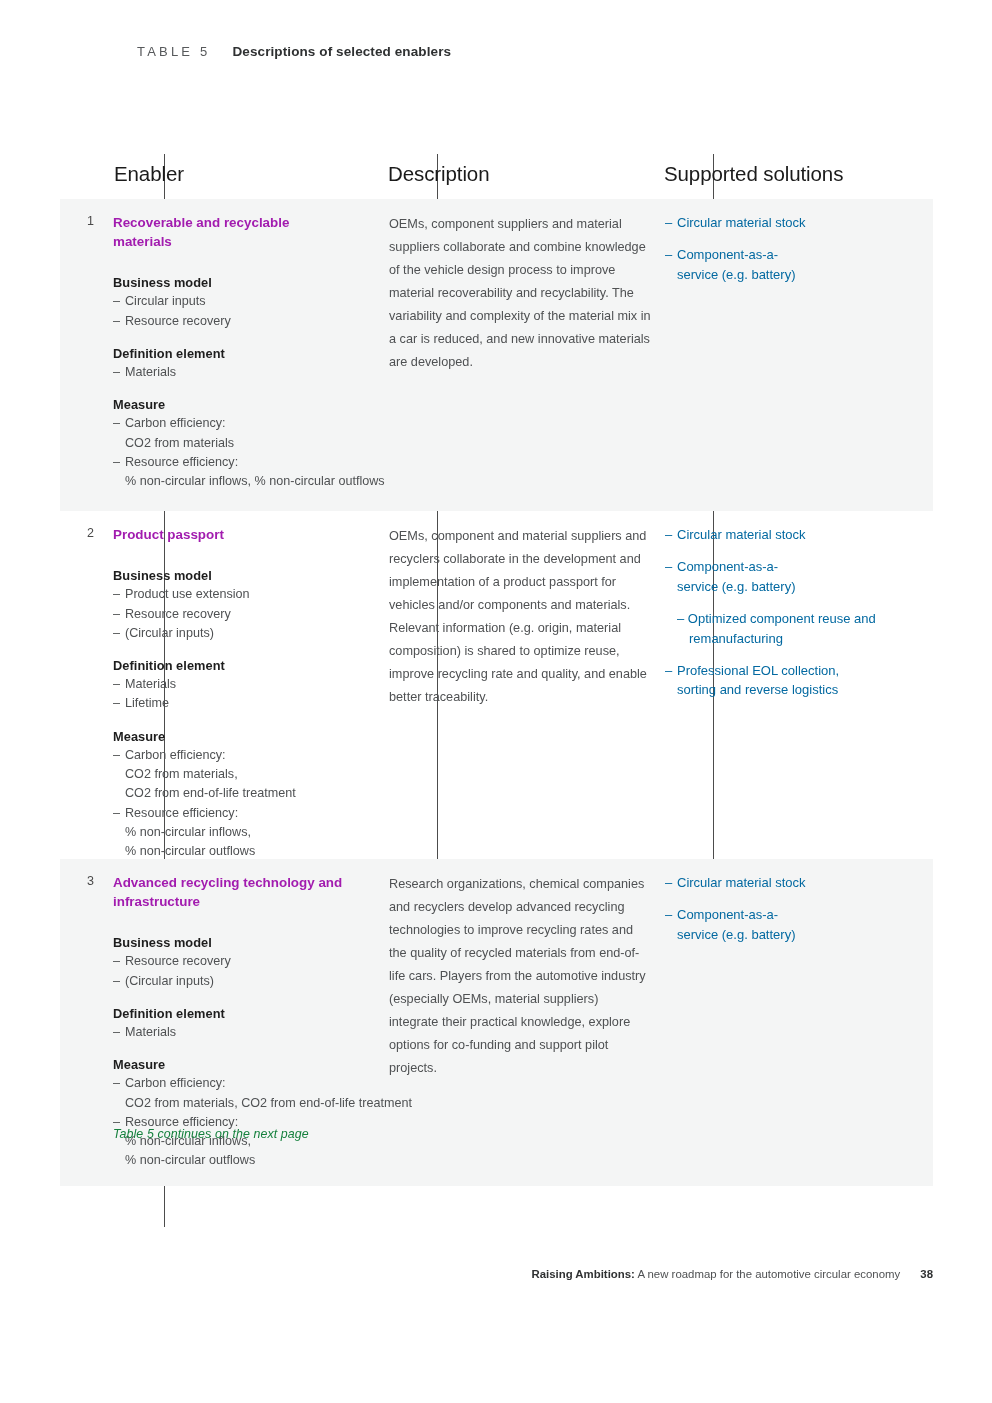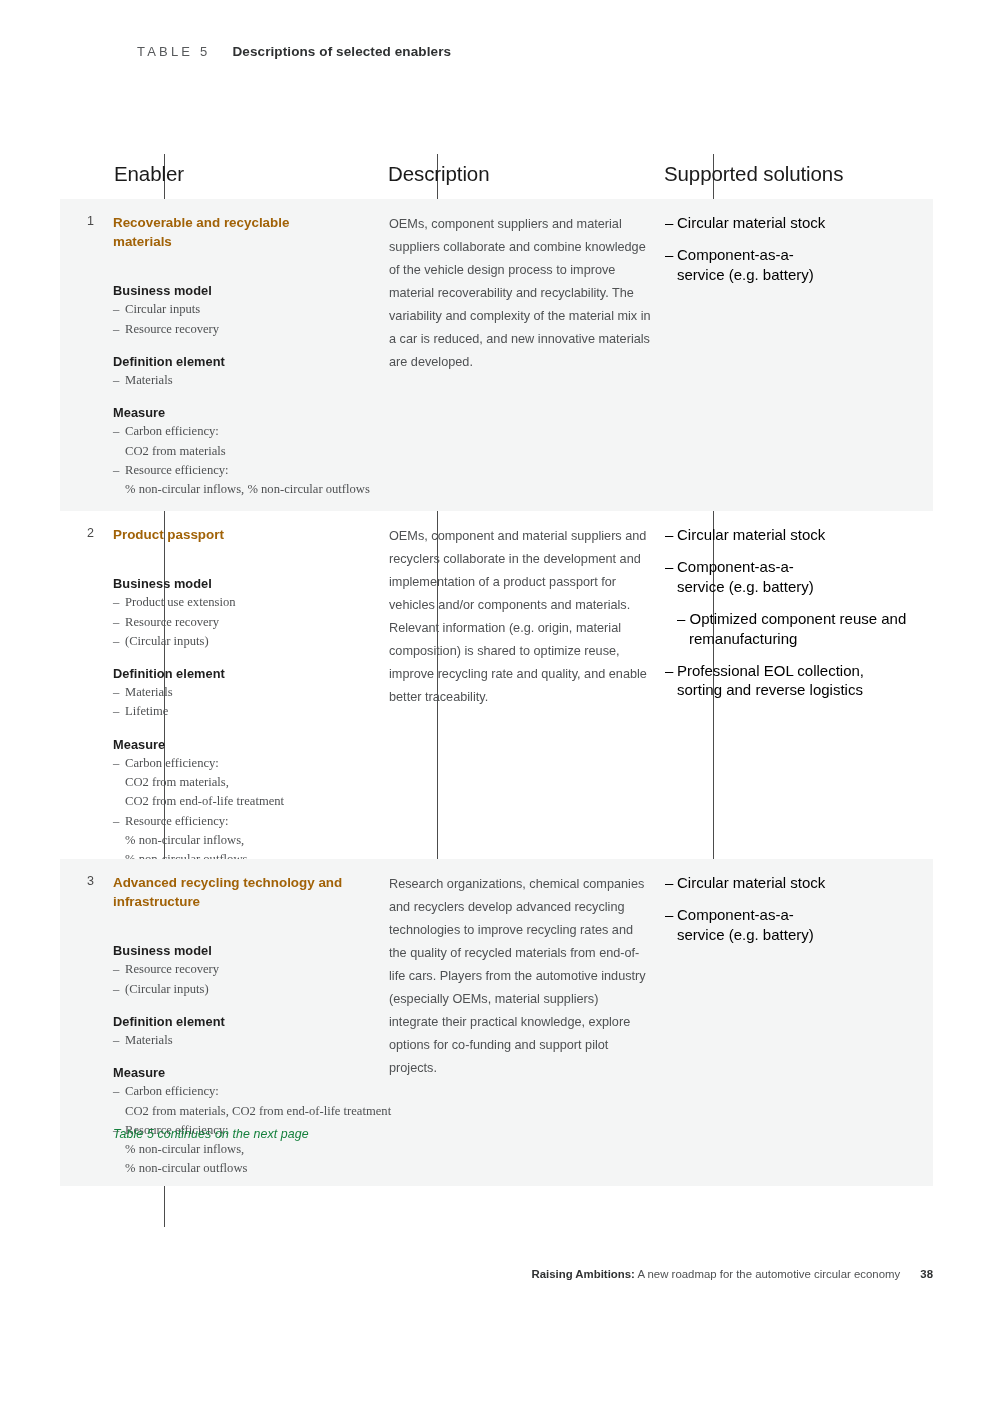--- a/index.html
+++ b/index.html
@@ -122,67 +122,66 @@
     position: absolute;
     top: 0;
     padding-top: 14px;
     box-sizing: border-box;
   }
   .cell.c1 { left: 53px; width: 300px; }
   .cell.c2 { left: 329px; width: 272px; }
   .cell.c3 { left: 605px; width: 268px; }
 
   .enabler-title {
-    color: #a16207;
+    color: #a21caf;
     font-weight: 700;
     font-size: 13.4px;
     line-height: 19.2px;
     margin: 0 11px 6px 0;
     max-width: 232px;
   }
   .sub-head {
     font-weight: 700;
     font-size: 12.8px;
     color: #1d1d1d;
     margin: 15px 0 2px 0;
     letter-spacing: 0.05px;
   }
-  .sub-head.first { margin-top: 32px; }
+  .sub-head.first { margin-top: 24px; }
 
   .bullets { margin: 0; padding: 0; list-style: none; }
   .bullets li {
     font-size: 12.6px;
     line-height: 19.3px;
     color: #4f5153;
     padding-left: 12px;
     position: relative;
     white-space: pre-line;
-    font-family: Liberation Serif, serif;
   }
   .bullets li::before {
     content: "\2013";
     position: absolute;
     left: 0;
     top: 0;
     color: #4f5153;
   }
 
   .desc {
     font-size: 12.7px;
     line-height: 23px;
     color: #4f5153;
     margin: 0;
     max-width: 262px;
   }
 
   .sol { margin: 0; padding: 0; list-style: none; }
   .sol li {
-    font-size: 15px;
+    font-size: 13px;
     line-height: 19.4px;
-    color: #000000;
+    color: #0369a1;
     padding-left: 12px;
     position: relative;
     margin-bottom: 13px;
     white-space: pre-line;
   }
   .sol li::before {
     content: "\2013";
     position: absolute;
     left: 0;
     top: 0;

